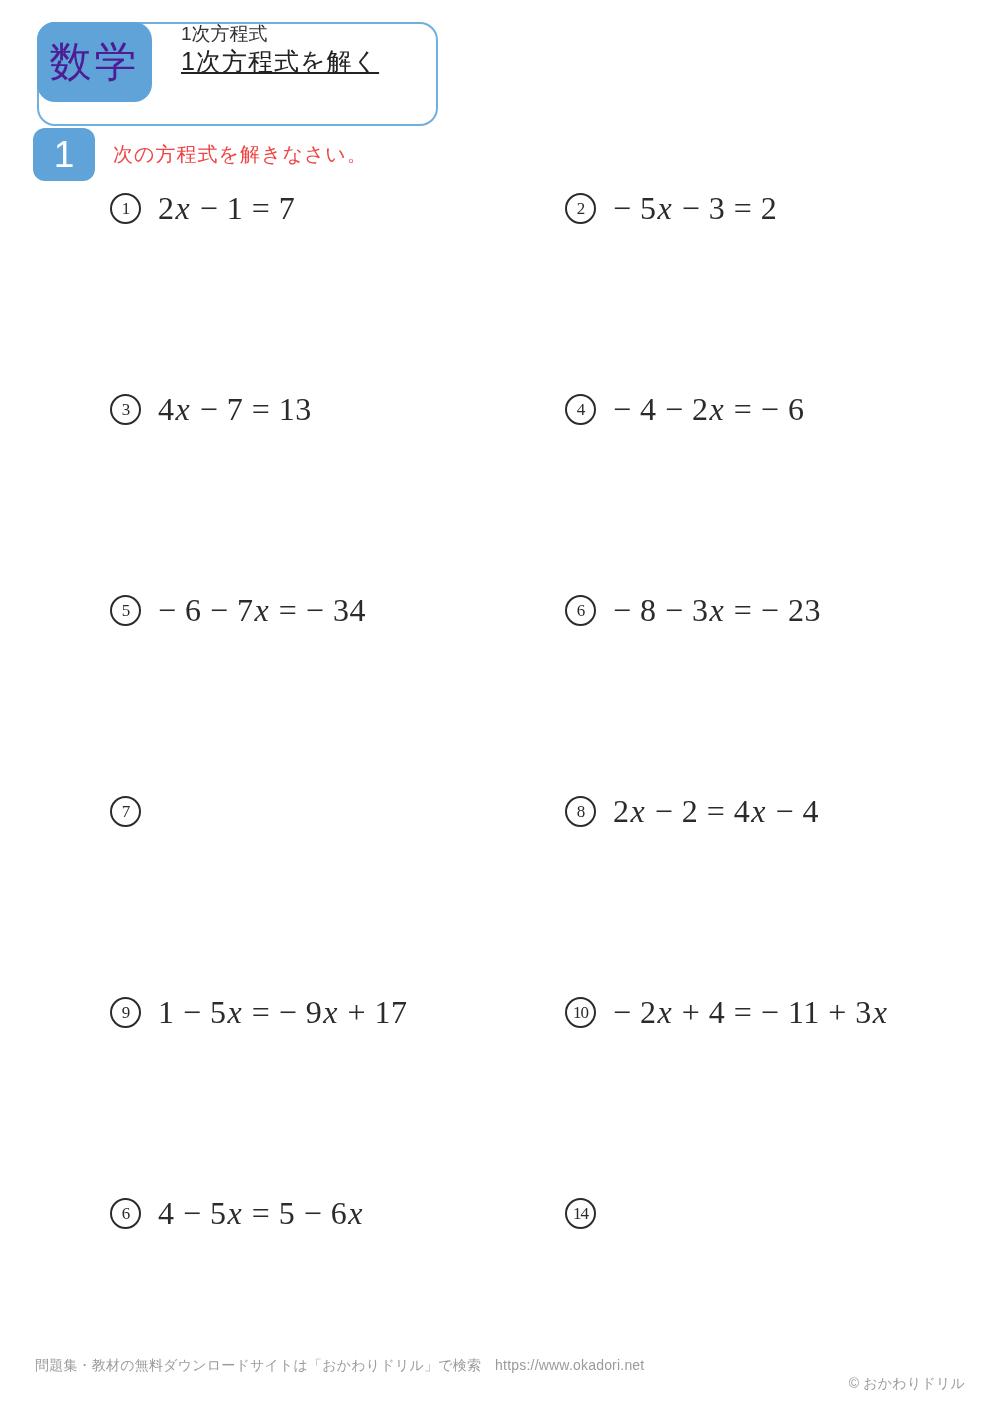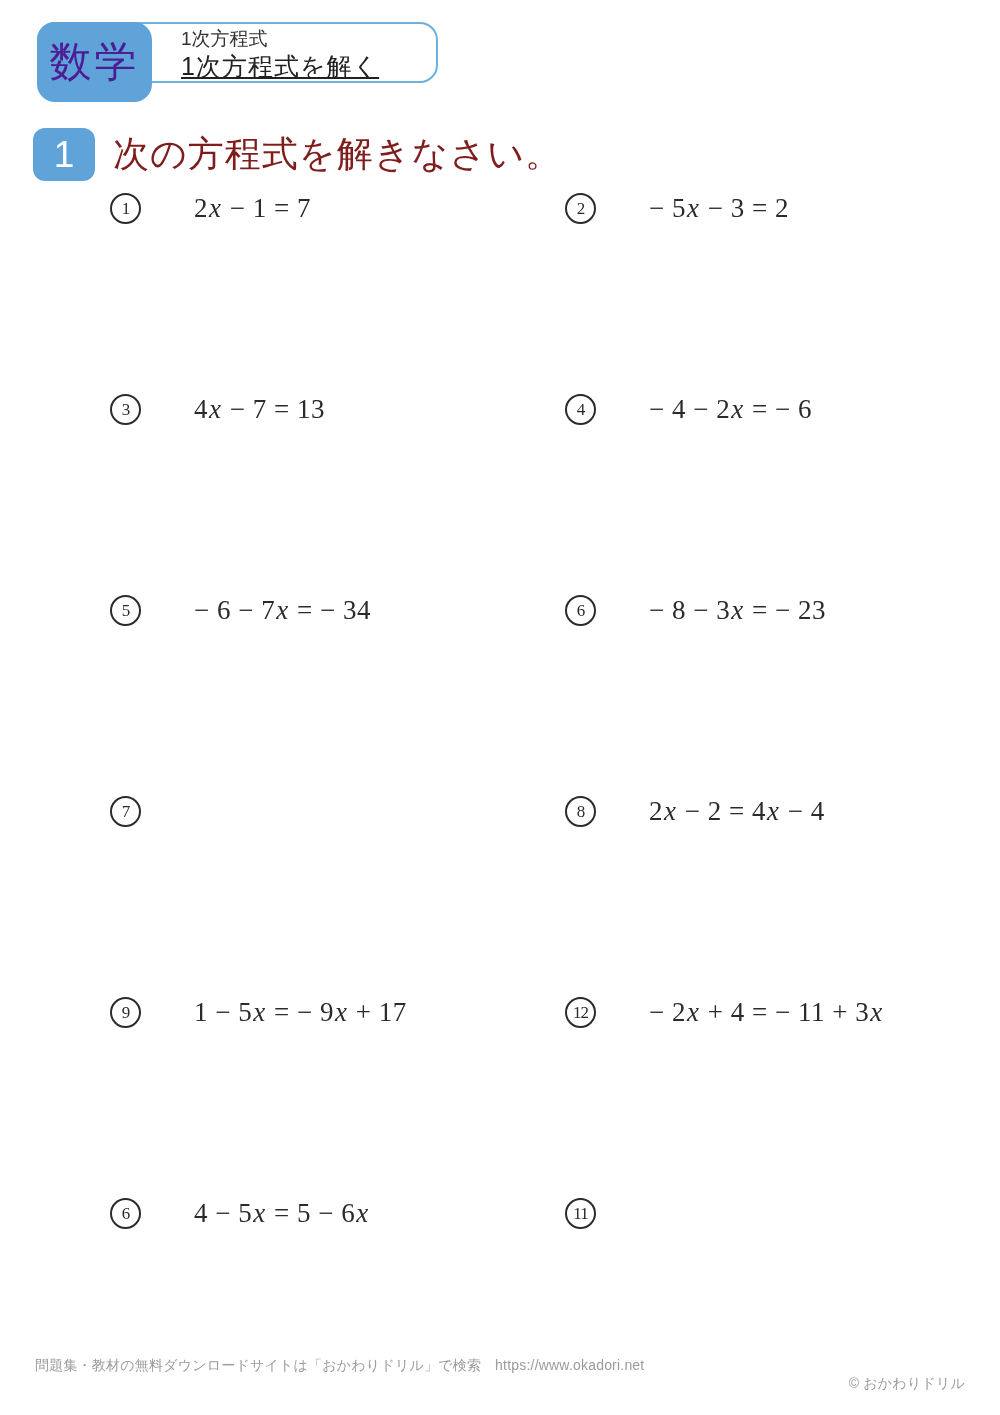--- a/index.html
+++ b/index.html
@@ -11,28 +11,28 @@
     background: #ffffff;
     font-family: "Liberation Sans", "DejaVu Sans", sans-serif;
     overflow: hidden;
     margin: 0 auto;
   }
 
   
   .title-box {
     position: absolute;
     left: 37px; top: 22px;
-    width: 401px; height: 61px;
+    width: 401px; height: 104px;
     background: #ffffff;
     border: 2.5px solid var(--accent-border, #6fb0de);
     border-radius: 18px;
     padding-left: 142px;
     display: flex;
     flex-direction: column;
-    justify-content: flex-end;
+    justify-content: flex-start;
     gap: 2px;
     z-index: 1;
   }
   .title-box .unit {
     font-size: 19px;
     color: #333333;
     line-height: 1.1;
   }
   .title-box .main-title {
     font-size: 25px;
@@ -69,22 +69,22 @@
     justify-content: center;
     font-size: 37px;
   }
   .instruction {
     position: absolute;
     left: 113px; top: 128px;
     height: 53px;
     display: flex;
     align-items: center;
     font-family: "Liberation Serif", "DejaVu Serif", serif;
-    font-size: 36px;
-    color: #7f1d1d;
+    font-size: 20px;
+    color: #ef4444;
     letter-spacing: 1px;
   }
 
   
   .problems {
     position: absolute;
     left: 110px; top: 190px;
     display: grid;
     grid-template-columns: 455px 455px;
     grid-auto-rows: 201px;
@@ -103,26 +103,25 @@
     display: flex;
     align-items: center;
     justify-content: center;
     font-family: "Liberation Serif", "DejaVu Serif", serif;
     font-size: 17px;
     letter-spacing: -1px;
     color: #2b2b2b;
   }
   .p-eq {
     font-family: "Liberation Serif", "DejaVu Serif", serif;
-    font-size: 27px;
+    font-size: 32px;
     color: #2b2b2b;
     white-space: nowrap;
     letter-spacing: 0.5px;
     line-height: 36px;
-    margin-left: 36px;
   }
   .p-eq i { font-style: italic; padding: 0 1px; }
 
   
   .footer {
     position: absolute;
     left: 35px; right: 35px;
     bottom: 22px;
     display: flex;
     align-items: baseline;
@@ -183,30 +182,30 @@
     <div class="p-item">
       <span class="p-circle">8</span>
       <span class="p-eq">2<i>x</i> − 2 = 4<i>x</i> − 4</span>
     </div>
 
     <div class="p-item">
       <span class="p-circle">9</span>
       <span class="p-eq">1 − 5<i>x</i> = − 9<i>x</i> + 17</span>
     </div>
     <div class="p-item">
-      <span class="p-circle">12</span>
+      <span class="p-circle">10</span>
       <span class="p-eq">− 2<i>x</i> + 4 = − 11 + 3<i>x</i></span>
     </div>
 
     <div class="p-item">
       <span class="p-circle">6</span>
       <span class="p-eq">4 − 5<i>x</i> = 5 − 6<i>x</i></span>
     </div>
     <div class="p-item">
-      <span class="p-circle">11</span>
+      <span class="p-circle">14</span>
     </div>
 
   </div>
 
   <div class="footer">
     <div class="f-left">
       <span>問題集・教材の無料ダウンロードサイトは「おかわりドリル」で検索</span>
       <span>https://www.okadori.net</span>
     </div>
     <div class="f-right">© おかわりドリル</div>

